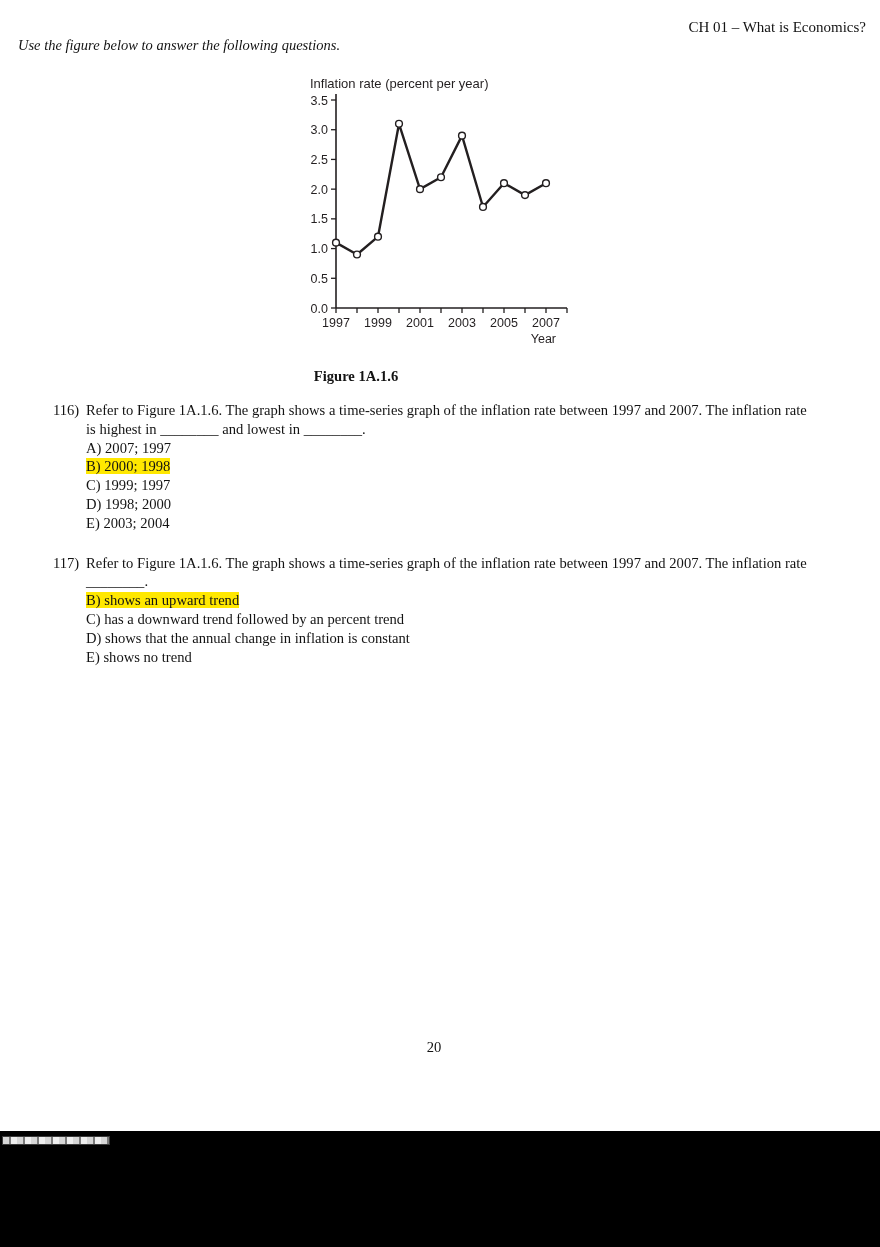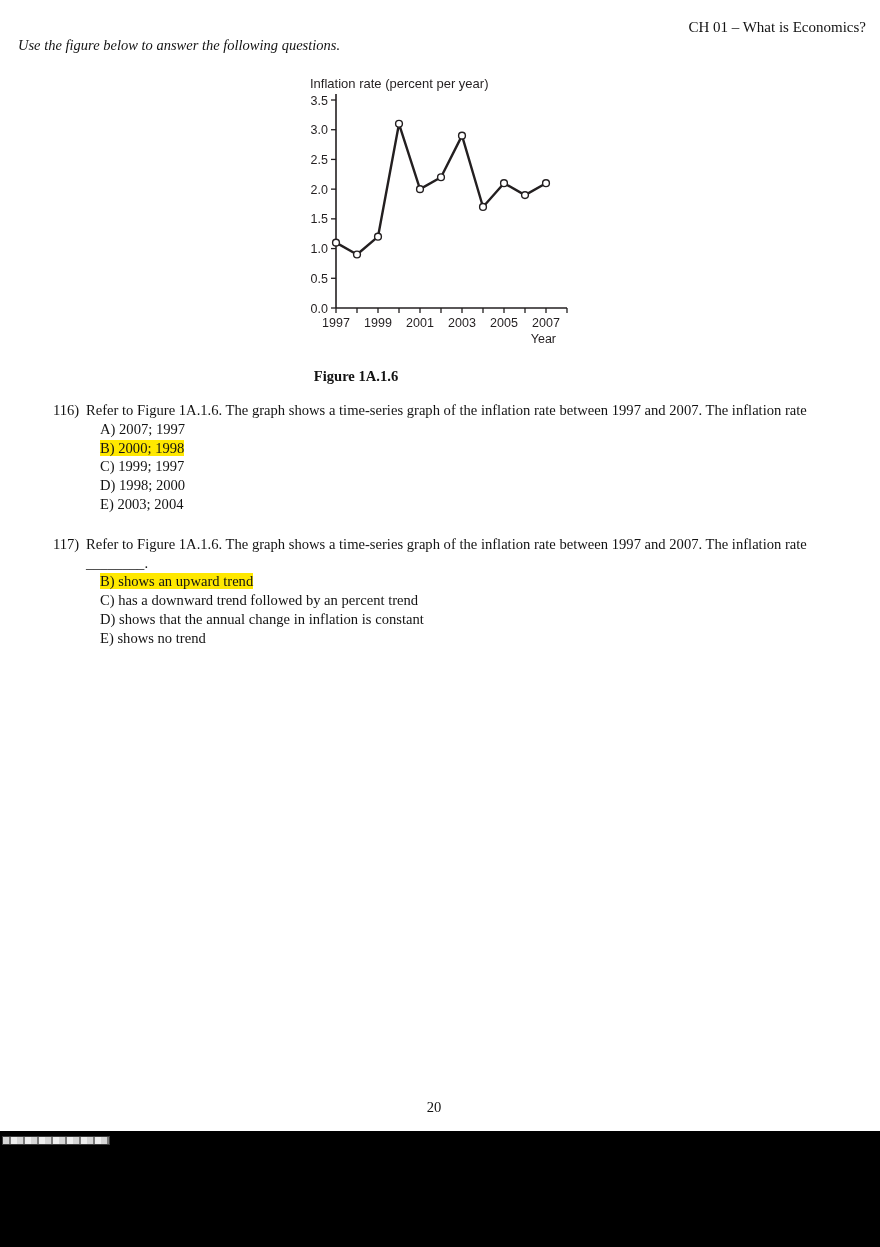--- a/index.html
+++ b/index.html
@@ -8,24 +8,24 @@
   .header-right{position:absolute;top:19px;right:22px;font-size:15px;}
   .instruction{position:absolute;top:37px;left:18px;font-size:14.5px;font-style:italic;}
   .figure{position:absolute;top:72px;left:298px;width:300px;height:290px;}
   .figure-caption{position:absolute;top:368px;left:0;width:712px;text-align:center;
                   font-weight:bold;font-size:14.6px;}
   .questions{position:absolute;top:401px;left:53px;width:805px;
              font-size:14.6px;line-height:18.8px;}
   .question{position:relative;padding-left:33px;margin-bottom:21px;}
   .q-number{position:absolute;left:0;top:0;}
   .q-line{white-space:nowrap;}
-  .options{margin-left:14px;}
+  .options{}
   .option-row{white-space:nowrap;}
   .option-text.highlighted{background:var(--highlight,#ffe800);}
-  .page-number{position:absolute;top:1099px;left:0;width:868px;text-align:center;font-size:14.6px;}
+  .page-number{position:absolute;top:1039px;left:0;width:868px;text-align:center;font-size:14.6px;}
   .footer-black{position:absolute;left:0;top:1131px;width:880px;height:116px;background:#000000;}
   .footer-strip{position:absolute;left:2px;top:5px;width:106px;height:7px;
                 background:repeating-linear-gradient(90deg,#d6d6d6 0 6px,#7a7a7a 6px 8px,#efefef 8px 14px);
                 border:1px solid #3a3a3a;}
   svg text{font-family:"Liberation Sans",sans-serif;fill:#231f20;}
 </style>
 </head>
 <body>
 
 <div class="page">
@@ -88,20 +88,21 @@
         <circle cx="248" cy="111.19999999999999" r="3.4" fill="#ffffff" stroke="#231f20" stroke-width="1.4"></circle>
       </svg>
   </div>
 
   <div class="figure-caption">Figure 1A.1.6</div>
 
   <div class="questions" id="questions">
       <div class="question">
         <span class="q-number">116)</span>
         <div class="q-line">Refer to Figure 1A.1.6. The graph shows a time-series graph of the inflation rate between 1997 and 2007. The inflation rate</div>
+        <div class="q-line">is highest in ________ and lowest in ________.</div>
         <div class="options">
           <div class="option-row"><span class="option-text">A) 2007; 1997</span></div>
           <div class="option-row"><span class="option-text highlighted">B) 2000; 1998</span></div>
           <div class="option-row"><span class="option-text">C) 1999; 1997</span></div>
           <div class="option-row"><span class="option-text">D) 1998; 2000</span></div>
           <div class="option-row"><span class="option-text">E) 2003; 2004</span></div>
         </div>
       </div>
       <div class="question">
         <span class="q-number">117)</span>

